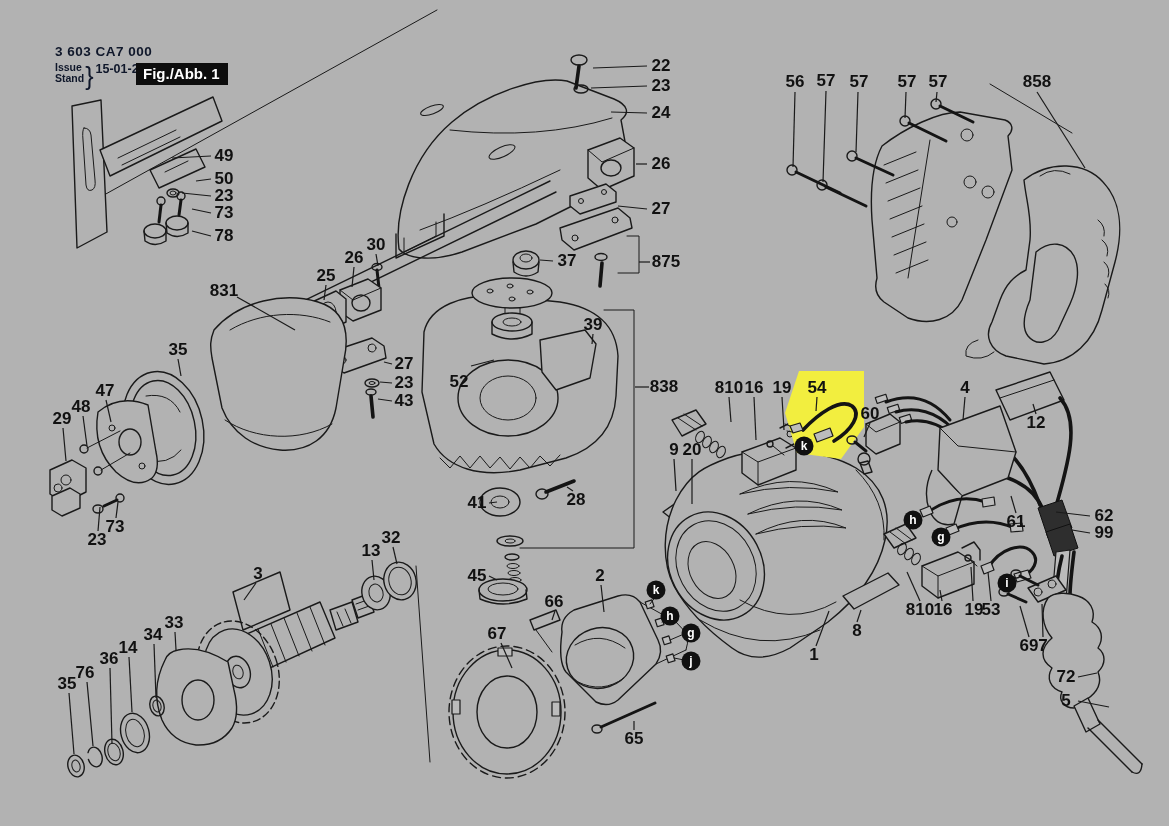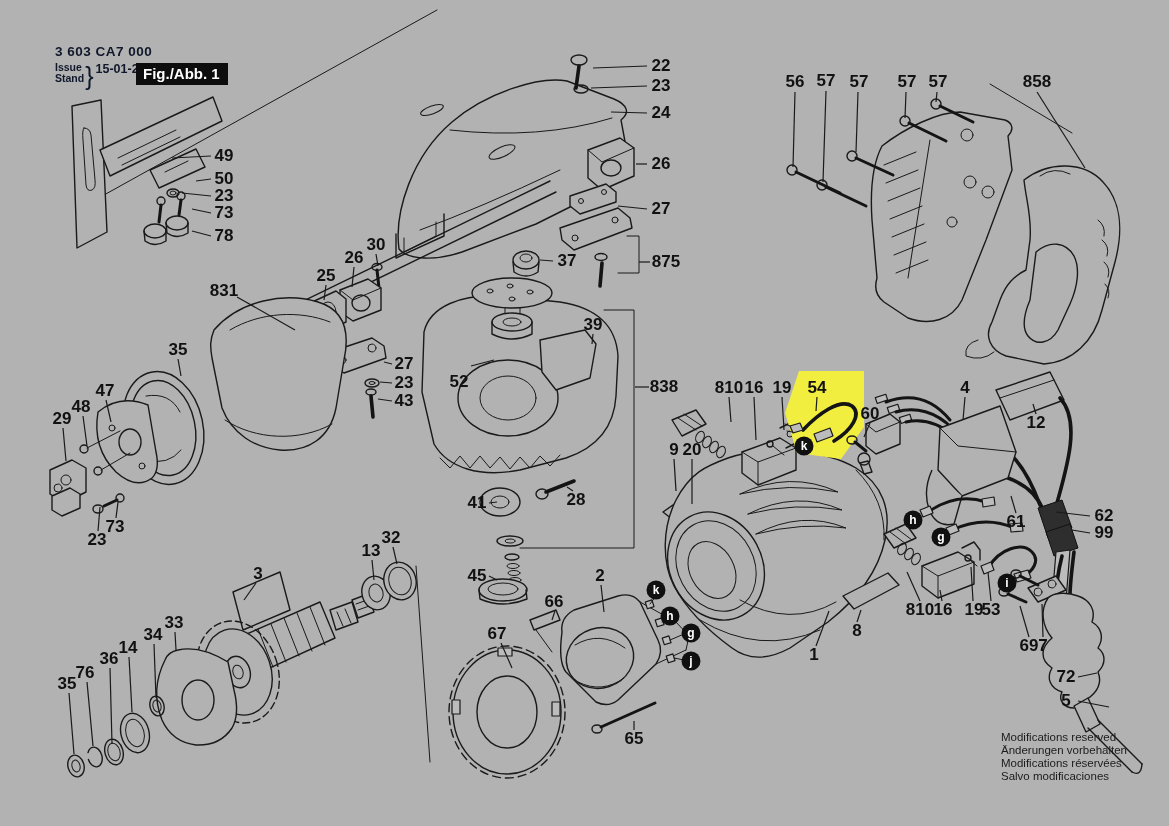--- a/index.html
+++ b/index.html
@@ -453,26 +453,20 @@
       <div id="issue-col">
         <div>Issue</div>
         <div>Stand</div>
       </div>
       <div id="brace">}</div>
       <div id="issue-date">15-01-25</div>
     </div>
   </div>
   <div id="fig-box" style="background: rgb(13, 13, 13); color: rgb(255, 255, 255);">Fig./Abb. 1</div>
 
-  <div id="footer">
-    <div>Modifications reserved</div>
-    <div>Änderungen vorbehalten</div>
-    <div>Modifications réservées</div>
-    <div>Salvo modificaciones</div>
-  </div>
 
 <div class="part-label" style="left: 224px; top: 156px;">49</div>
     <div class="part-label" style="left: 224px; top: 179px;">50</div>
     <div class="part-label" style="left: 224px; top: 196px;">23</div>
     <div class="part-label" style="left: 224px; top: 213px;">73</div>
     <div class="part-label" style="left: 224px; top: 236px;">78</div>
     <div class="part-label" style="left: 224px; top: 291px;">831</div>
     <div class="part-label" style="left: 178px; top: 350px;">35</div>
     <div class="part-label" style="left: 105px; top: 391px;">47</div>
     <div class="part-label" style="left: 81px; top: 407px;">48</div>

